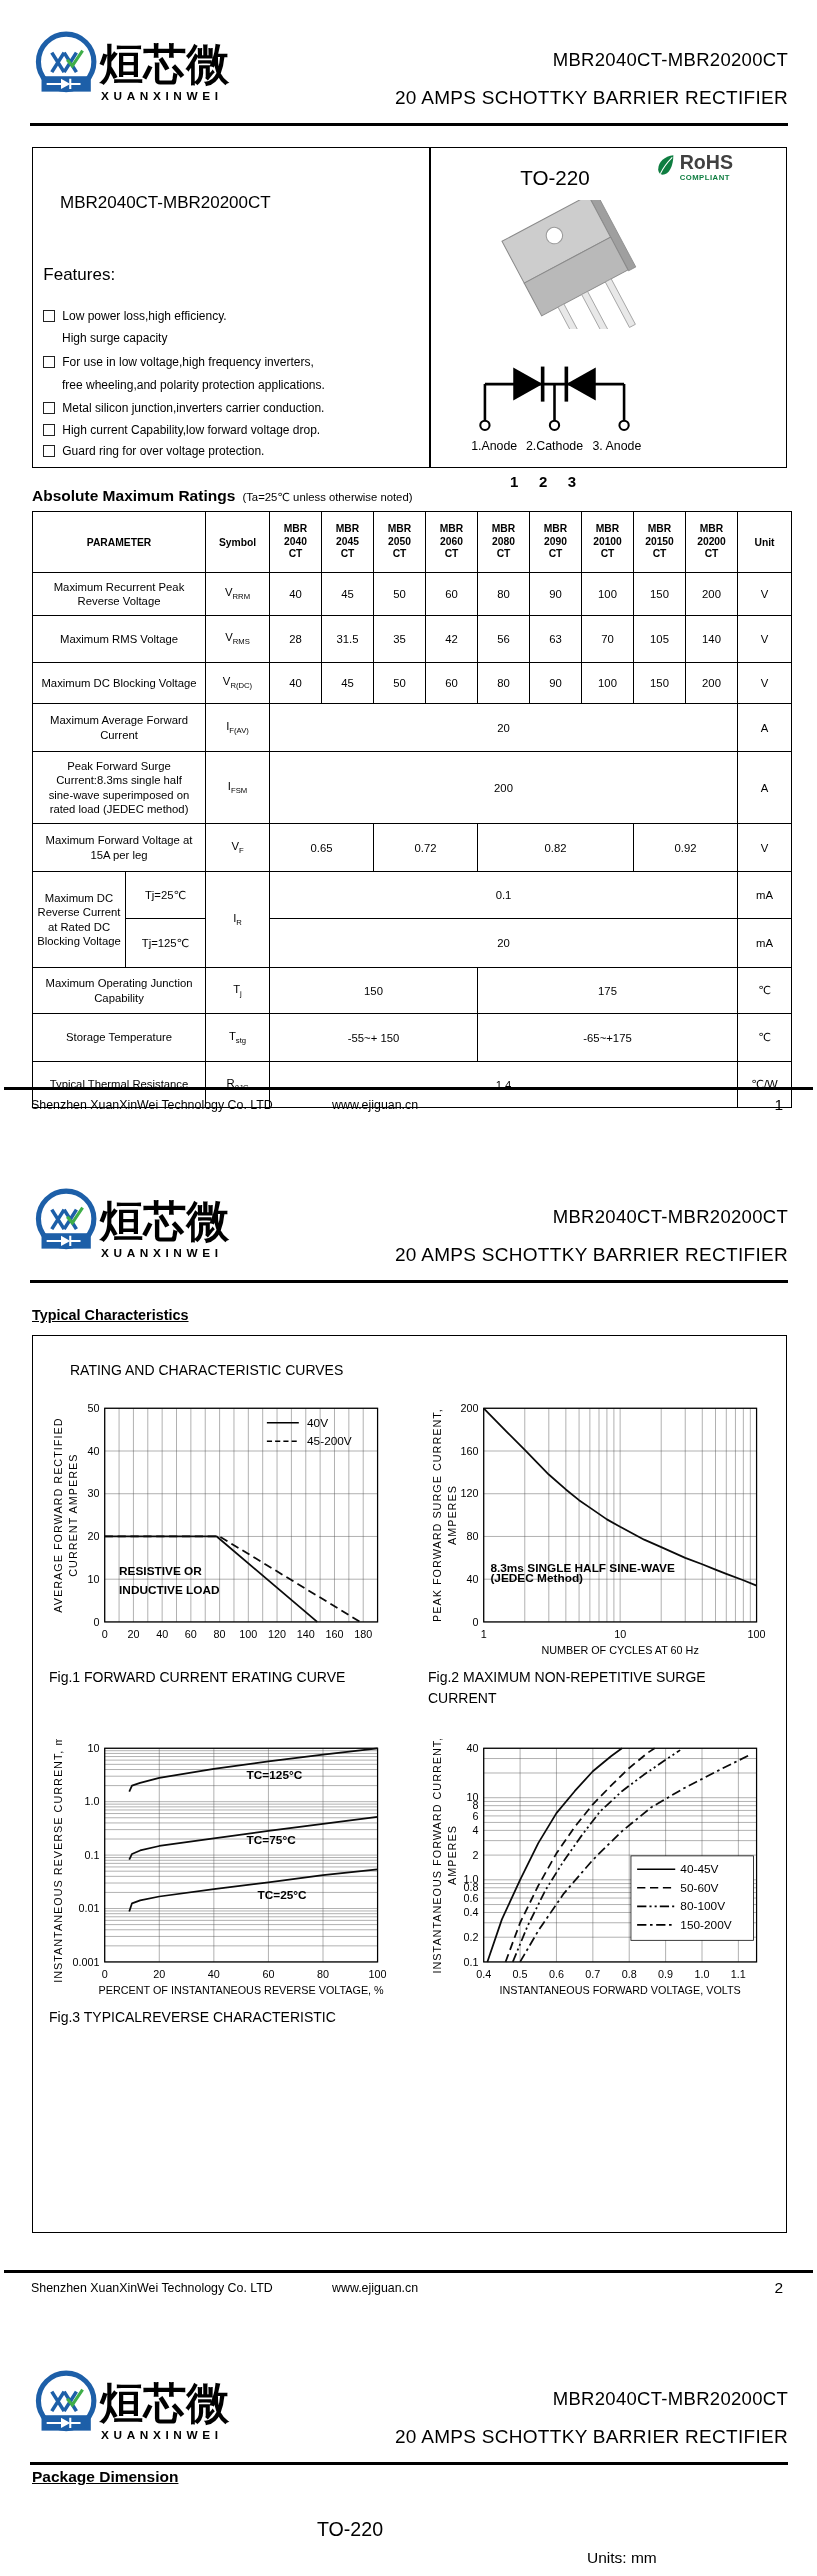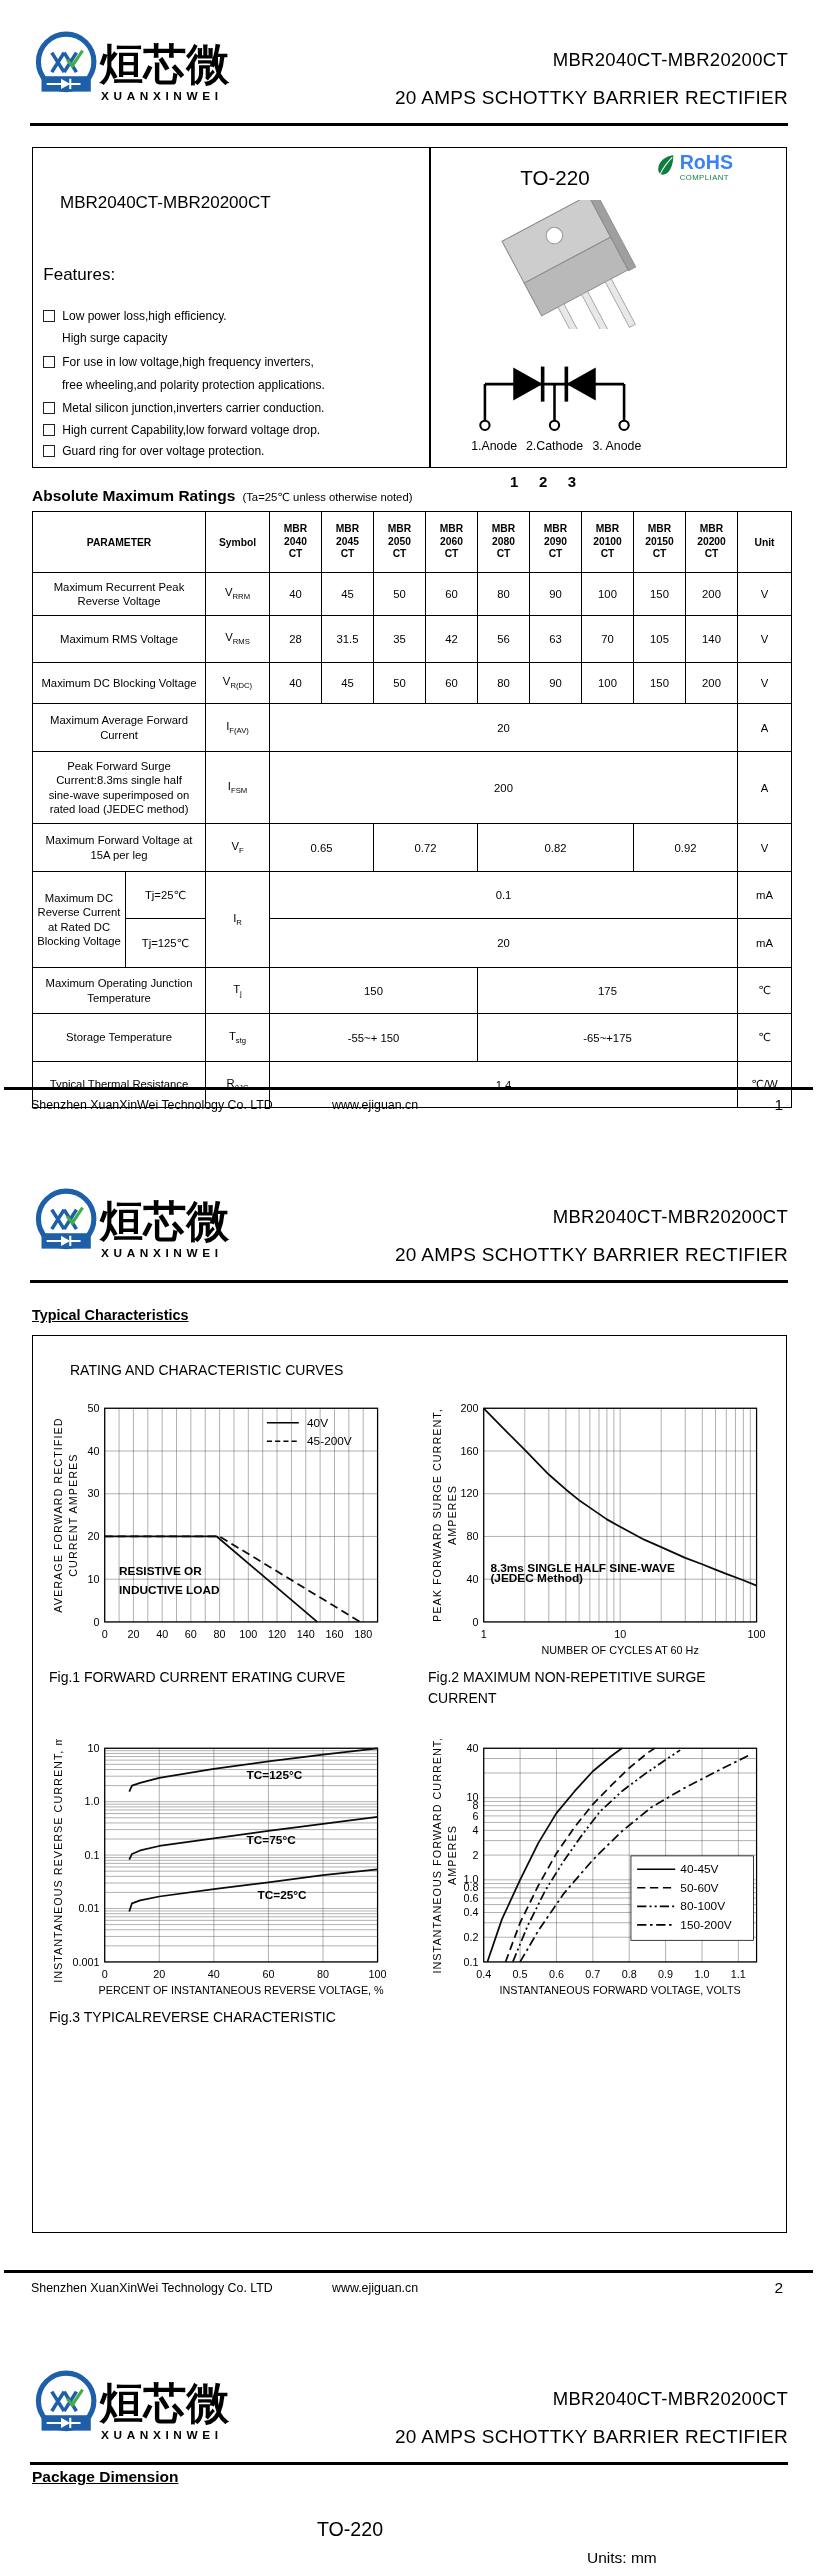--- a/index.html
+++ b/index.html
@@ -19,22 +19,22 @@
   .fpg{position:absolute;right:35px;font-size:15.5px}
   
   .fbox{position:absolute;left:32px;top:147px;width:753px;height:319px;border:1.5px solid #000}
   .fdiv{position:absolute;left:396px;top:0;width:1.5px;height:100%;background:#000}
   .ptitle{position:absolute;left:27px;top:45px;font-size:17px}
   .fhead{position:absolute;left:10.3px;top:117px;font-size:17px}
   .fline{position:absolute;font-size:12px;white-space:nowrap}
   .cbx{display:inline-block;width:9.8px;height:9.8px;border:1px solid #222;margin-right:7.2px;vertical-align:-1.5px}
   .toptl{position:absolute;left:406px;top:18px;width:232px;text-align:center;font-size:20.6px}
   .rohs{position:absolute;left:622px;top:5.2px;display:flex;gap:3.1px;align-items:flex-start}
-  .rohs .rt{font-size:19.6px;font-weight:bold;color:#3b82f6;line-height:1}
-  .rohs .rc{font-size:7.7px;font-weight:normal;color:#0e7d40;letter-spacing:0.5px}
+  .rohs .rt{font-size:19.6px;font-weight:bold;color:#404040;line-height:1}
+  .rohs .rc{font-size:7.7px;font-weight:bold;color:#0e7d40;letter-spacing:0.5px}
   .pins{position:absolute;left:445px;top:178px;font-size:15px;font-weight:bold;letter-spacing:8.2px}
   
   .amrt{position:absolute;left:32px;top:487px;font-size:15.5px;font-weight:bold}
   .amrn{font-size:11.3px;font-weight:normal;margin-left:7.2px}
   table.amr{position:absolute;left:32px;top:511px;border-collapse:collapse;border:1.5px solid #000;table-layout:fixed;width:755px}
   .amr th,.amr td{border:1px solid #000;text-align:center;vertical-align:middle;padding:1px}
   .amr th{font-size:10.3px;font-weight:bold}
   .amr td{font-size:11.3px}
   .pre{white-space:pre-line;line-height:1.25}
   .pc{font-size:10.8px}
@@ -253,21 +253,21 @@
           <td colspan="9">0.1</td>
           <td>mA</td>
         </tr>
     <tr style="height:49px">
           <td class="pc">Tj=125℃</td>
           <td colspan="9">20</td>
           <td>mA</td>
         </tr>
     <tr style="height:46px">
           <td colspan="2" class="pre pc">Maximum Operating Junction
-Temperature</td>
+Capability</td>
           <td class="sy"><span>T</span><sub>j</sub></td>
           <td colspan="4">150</td>
           <td colspan="5">175</td>
           <td>℃</td>
         </tr>
     <tr style="height:48px">
           <td colspan="2" class="pre pc">Storage Temperature</td>
           <td class="sy"><span>T</span><sub>stg</sub></td>
           <td colspan="4">-55~+ 150</td>
           <td colspan="5">-65~+175</td>

